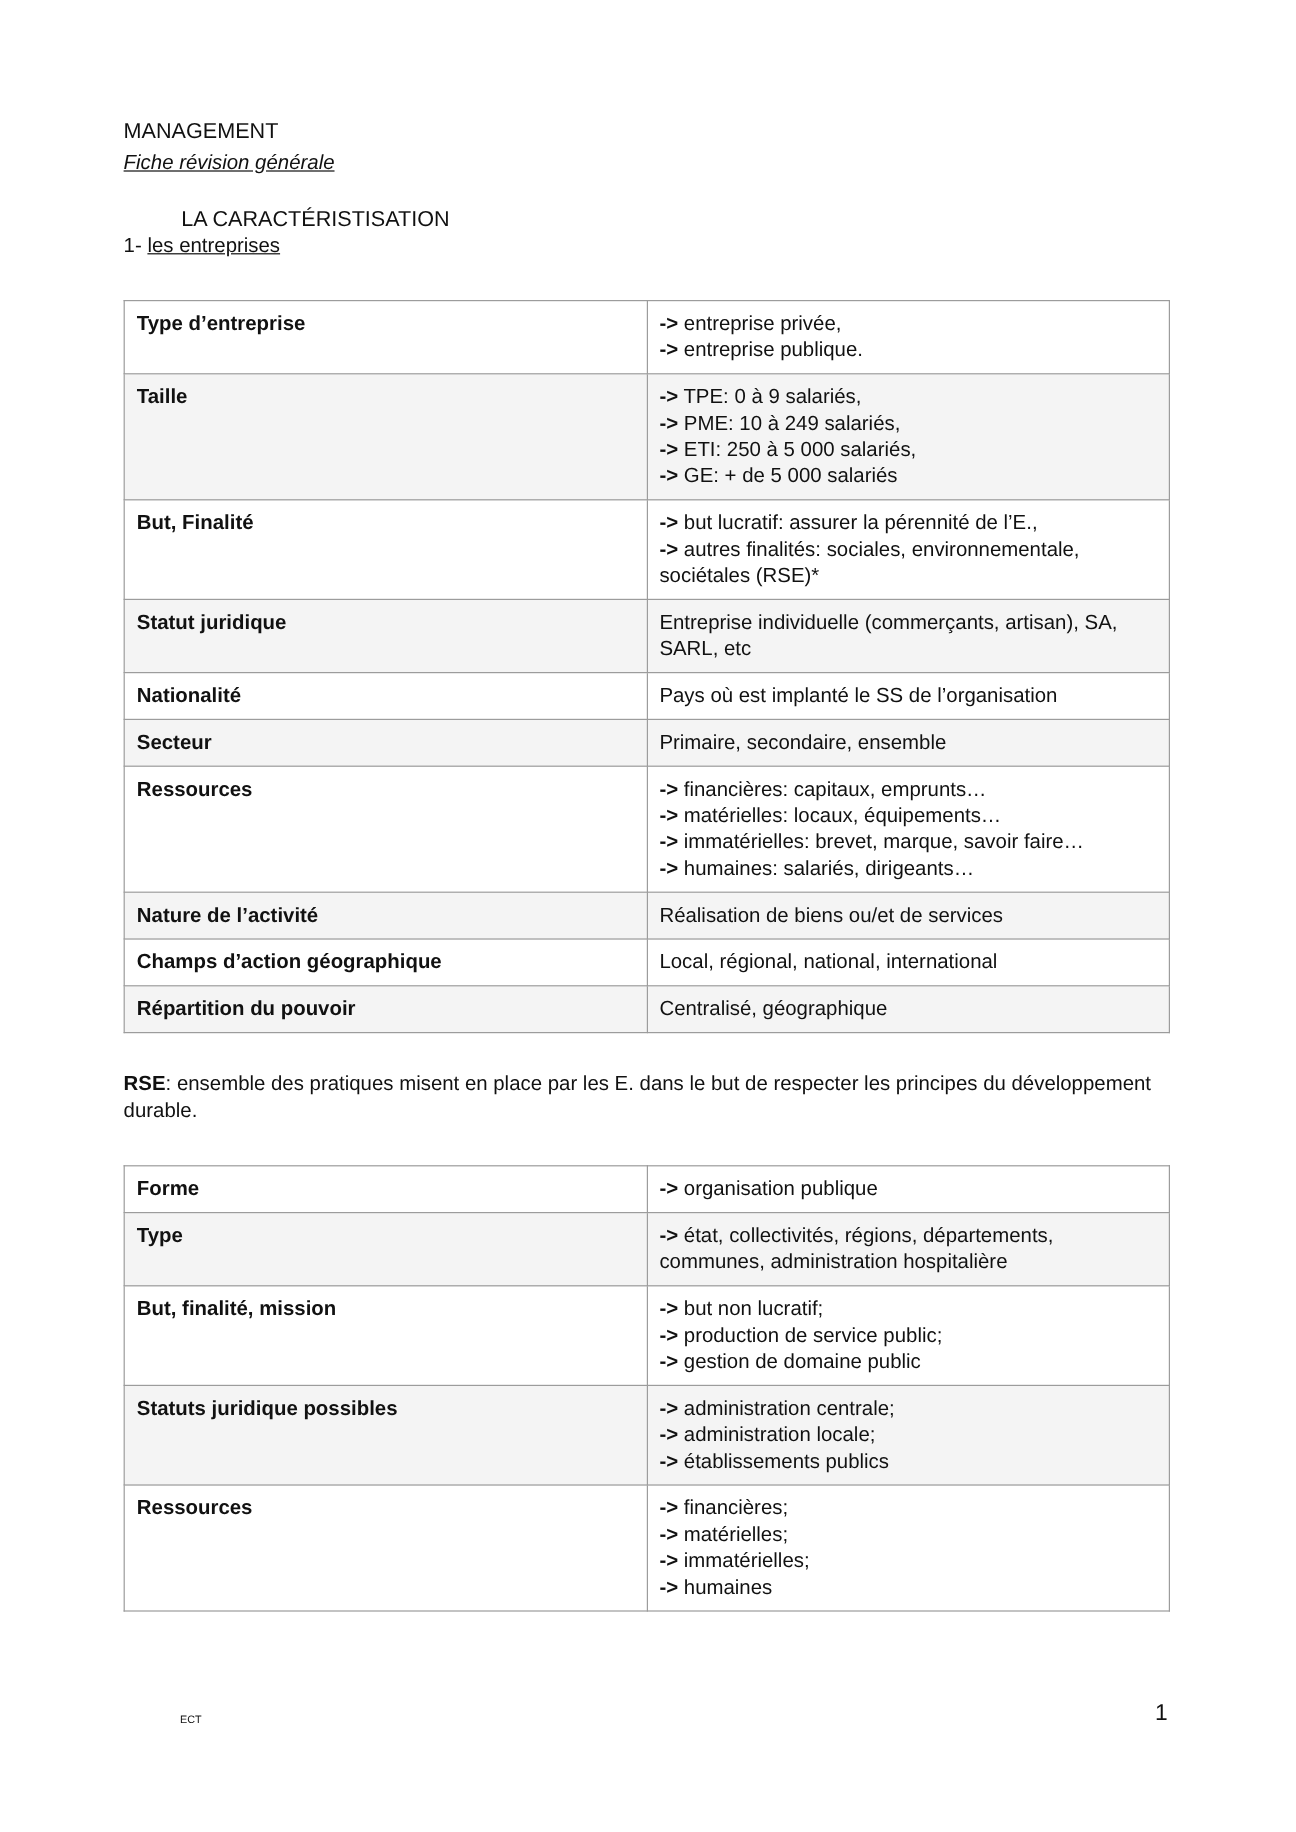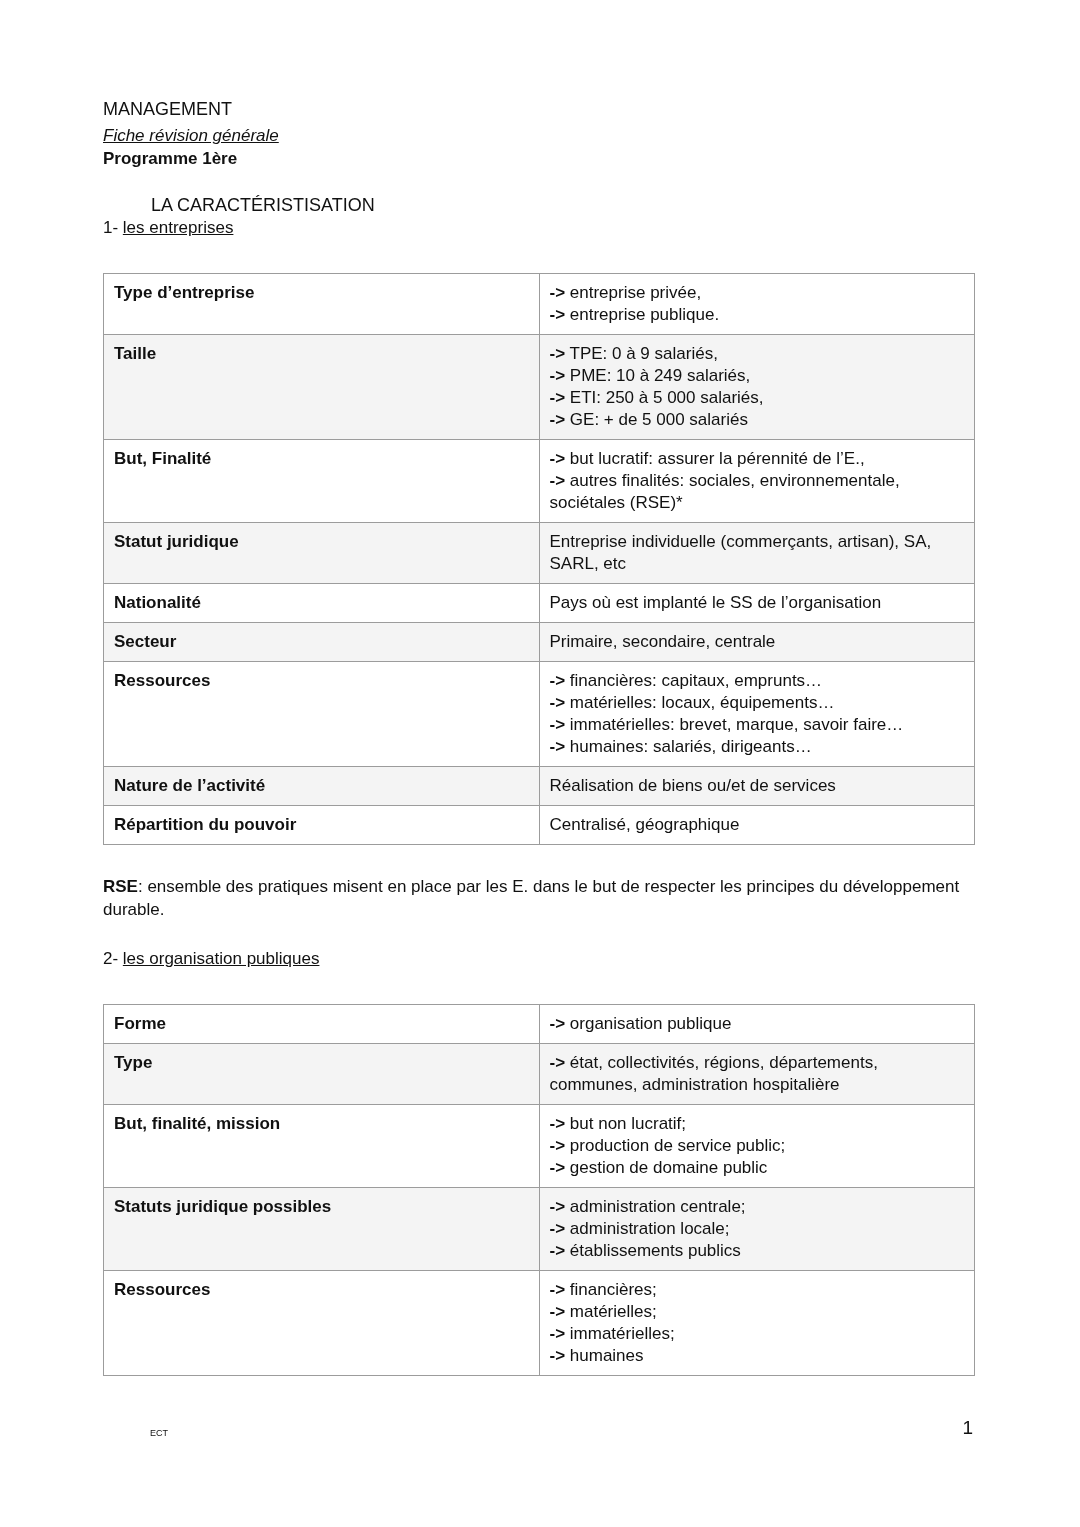--- a/index.html
+++ b/index.html
@@ -80,21 +80,20 @@
   .footer-right { font-size: 19px; line-height: 22px; }
 </style>
 </head>
 <body>
 
 <div class="page">
 
   <div class="doc-title">MANAGEMENT</div>
 
   <div class="subtitle-italic">Fiche révision générale</div>
-  <div class="subtitle-bold">Programme 1ère</div>
 
   <div class="section-heading">LA CARACTÉRISTISATION</div>
 
   <div class="sub-heading"><span>1- </span><span class="u">les entreprises</span></div>
 
   <table class="info-table">
     <tbody>
         <tr>
           <td class="label-cell">Type d’entreprise</td>
           <td class="value-cell">
@@ -126,50 +125,55 @@
         </tr>
         <tr>
           <td class="label-cell">Nationalité</td>
           <td class="value-cell">
             <div class="value-line">Pays où est implanté le SS de l’organisation</div>
           </td>
         </tr>
         <tr>
           <td class="label-cell">Secteur</td>
           <td class="value-cell">
-            <div class="value-line">Primaire, secondaire, centrale</div>
+            <div class="value-line">Primaire, secondaire, ensemble</div>
           </td>
         </tr>
         <tr>
           <td class="label-cell">Ressources</td>
           <td class="value-cell">
             <div class="value-line"><b>-&gt;</b> financières: capitaux, emprunts…</div>
             <div class="value-line"><b>-&gt;</b> matérielles: locaux, équipements…</div>
             <div class="value-line"><b>-&gt;</b> immatérielles: brevet, marque, savoir faire…</div>
             <div class="value-line"><b>-&gt;</b> humaines: salariés, dirigeants…</div>
           </td>
         </tr>
         <tr>
           <td class="label-cell">Nature de l’activité</td>
           <td class="value-cell">
             <div class="value-line">Réalisation de biens ou/et de services</div>
           </td>
         </tr>
         <tr>
+          <td class="label-cell">Champs d’action géographique</td>
+          <td class="value-cell">
+            <div class="value-line">Local, régional, national, international</div>
+          </td>
+        </tr>
+        <tr>
           <td class="label-cell">Répartition du pouvoir</td>
           <td class="value-cell">
             <div class="value-line">Centralisé, géographique</div>
           </td>
         </tr>
       </tbody>
   </table>
 
   <p class="rse-note"><b>RSE</b><span>: ensemble des pratiques misent en place par les E. dans le but de respecter les principes du développement durable.</span></p>
 
-  <div class="sub-heading second"><span>2- </span><span class="u">les organisation publiques</span></div>
 
   <table class="info-table">
     <tbody>
         <tr>
           <td class="label-cell">Forme</td>
           <td class="value-cell">
             <div class="value-line"><b>-&gt;</b> organisation publique</div>
           </td>
         </tr>
         <tr>

